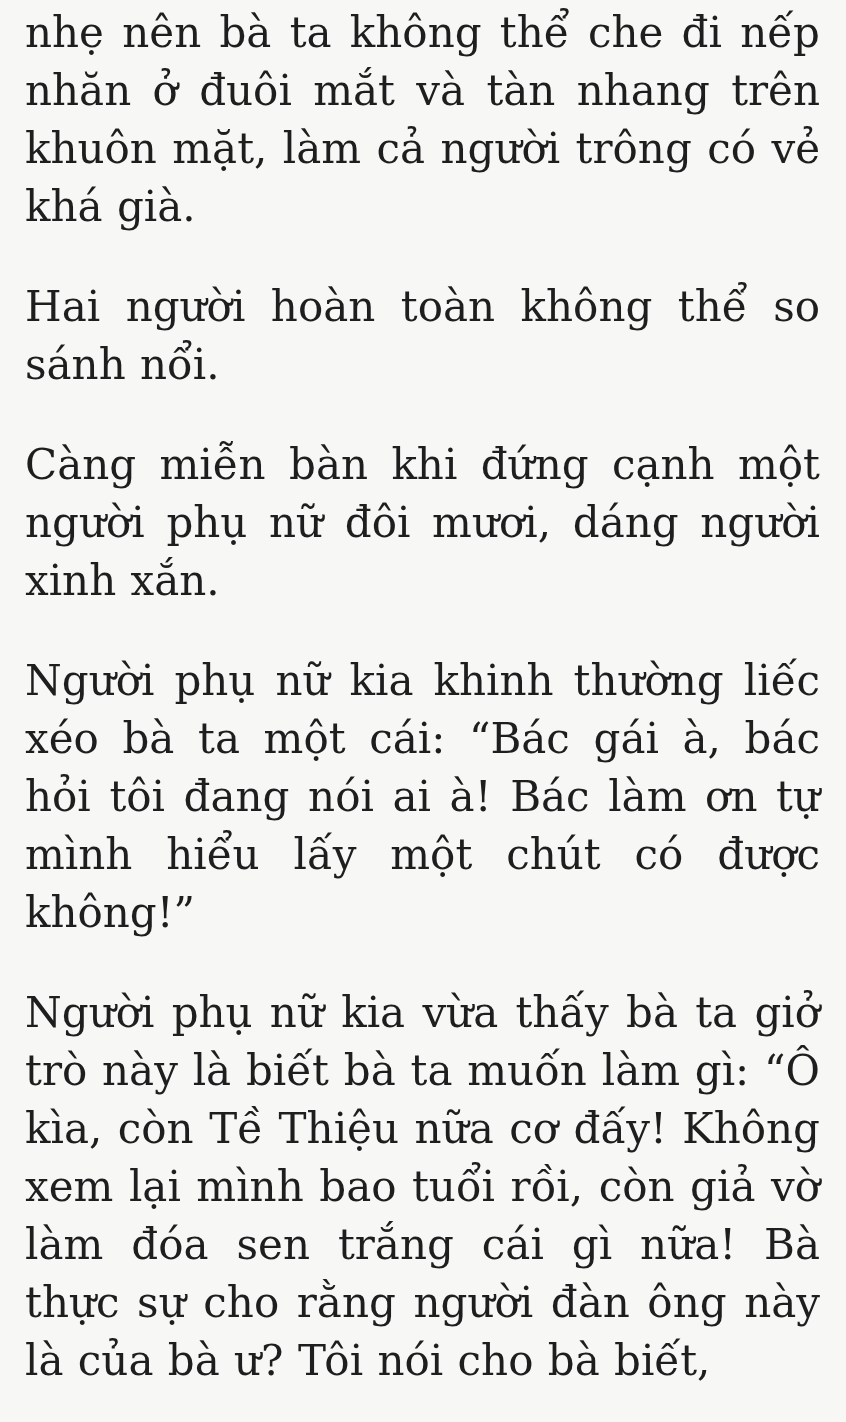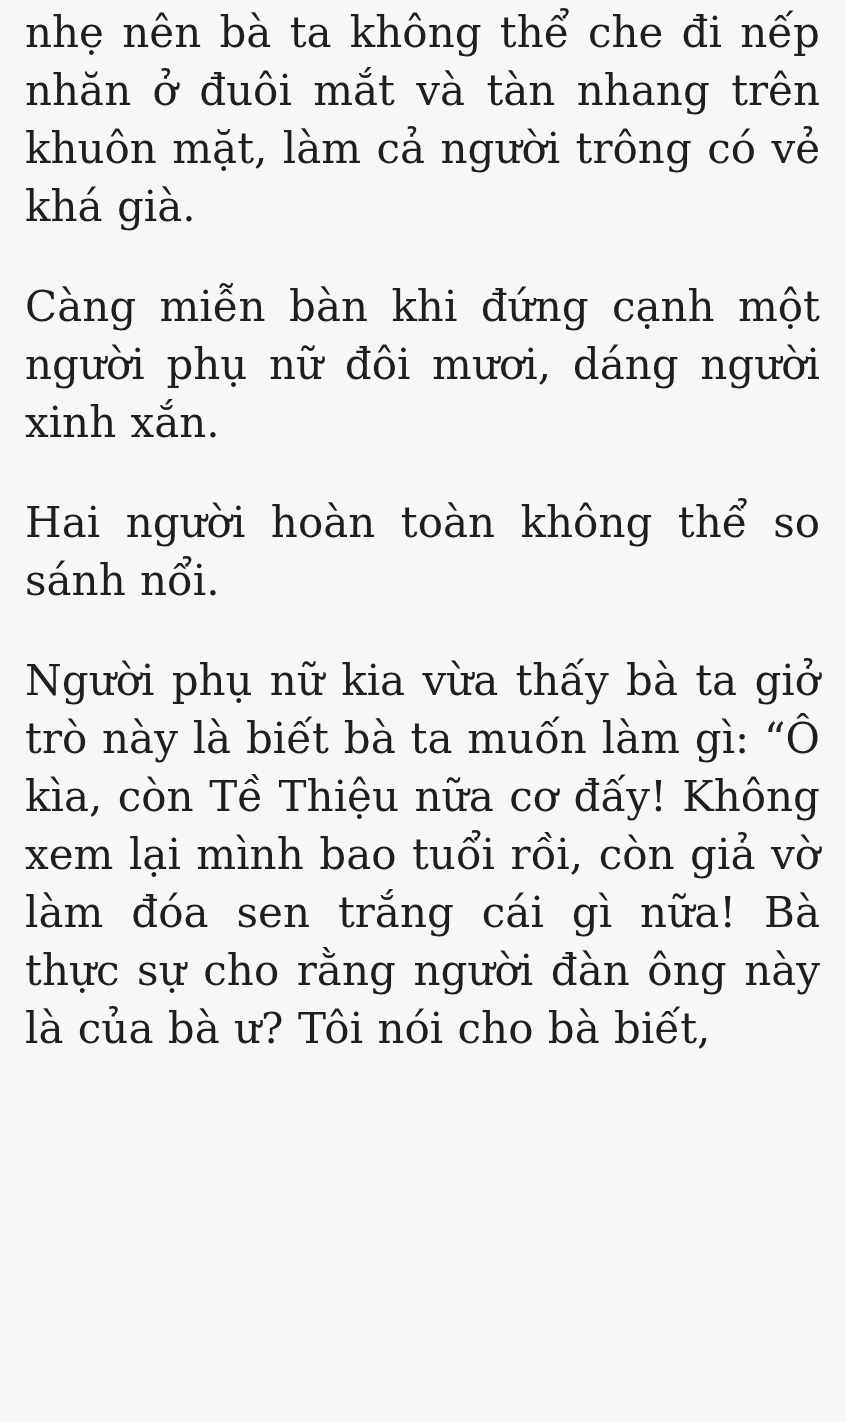--- a/index.html
+++ b/index.html
@@ -28,16 +28,17 @@
     text-align: justify;
     text-justify: inter-word;
     word-spacing: 1px;
   }
 </style>
 </head>
 <body>
 
 <div class="reader-page">
   <p>nhẹ nên bà ta không thể che đi nếp nhăn ở đuôi mắt và tàn nhang trên khuôn mặt, làm cả người trông có vẻ khá già.</p>
+  <p>Hai người hoàn toàn không thể so sánh nổi.</p>
   <p>Càng miễn bàn khi đứng cạnh một người phụ nữ đôi mươi, dáng người xinh xắn.</p>
-  <p>Hai người hoàn toàn không thể so sánh nổi.</p>
+  <p>Người phụ nữ kia khinh thường liếc xéo bà ta một cái: “Bác gái à, bác hỏi tôi đang nói ai à! Bác làm ơn tự mình hiểu lấy một chút có được không!”</p>
   <p>Người phụ nữ kia vừa thấy bà ta giở trò này là biết bà ta muốn làm gì: “Ô kìa, còn Tề Thiệu nữa cơ đấy! Không xem lại mình bao tuổi rồi, còn giả vờ làm đóa sen trắng cái gì nữa! Bà thực sự cho rằng người đàn ông này là của bà ư? Tôi nói cho bà biết,</p>
 </div>
 
 </body></html>

